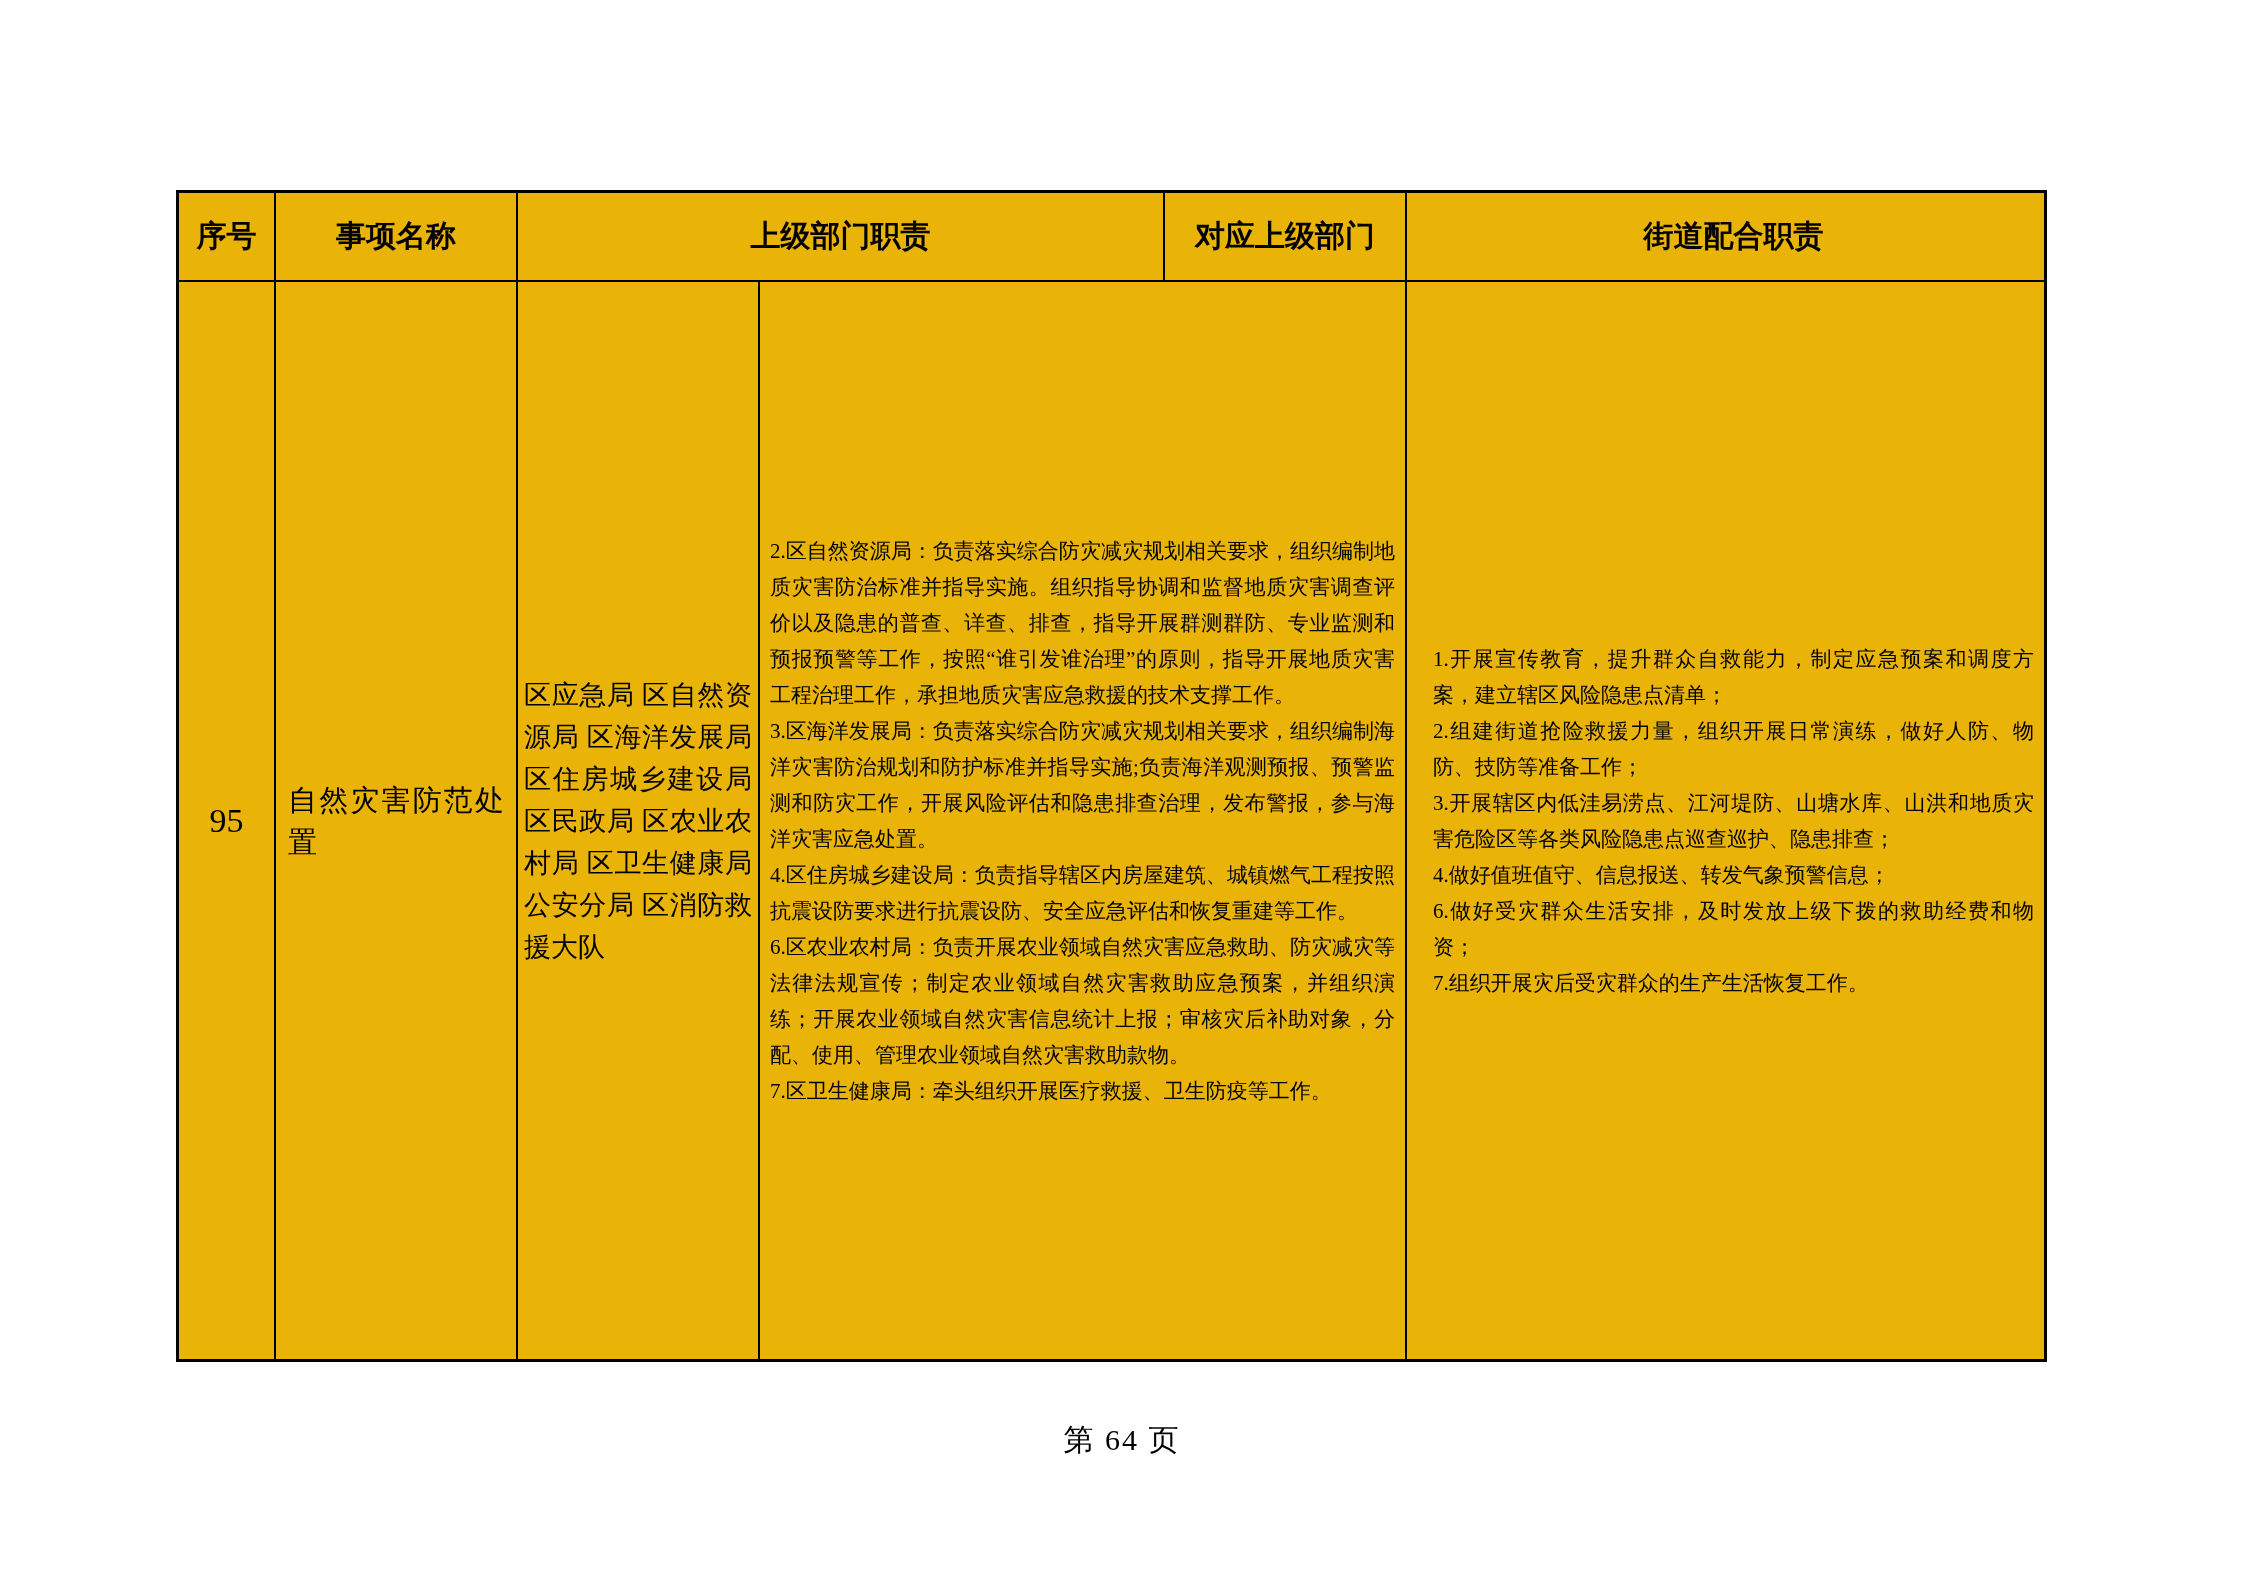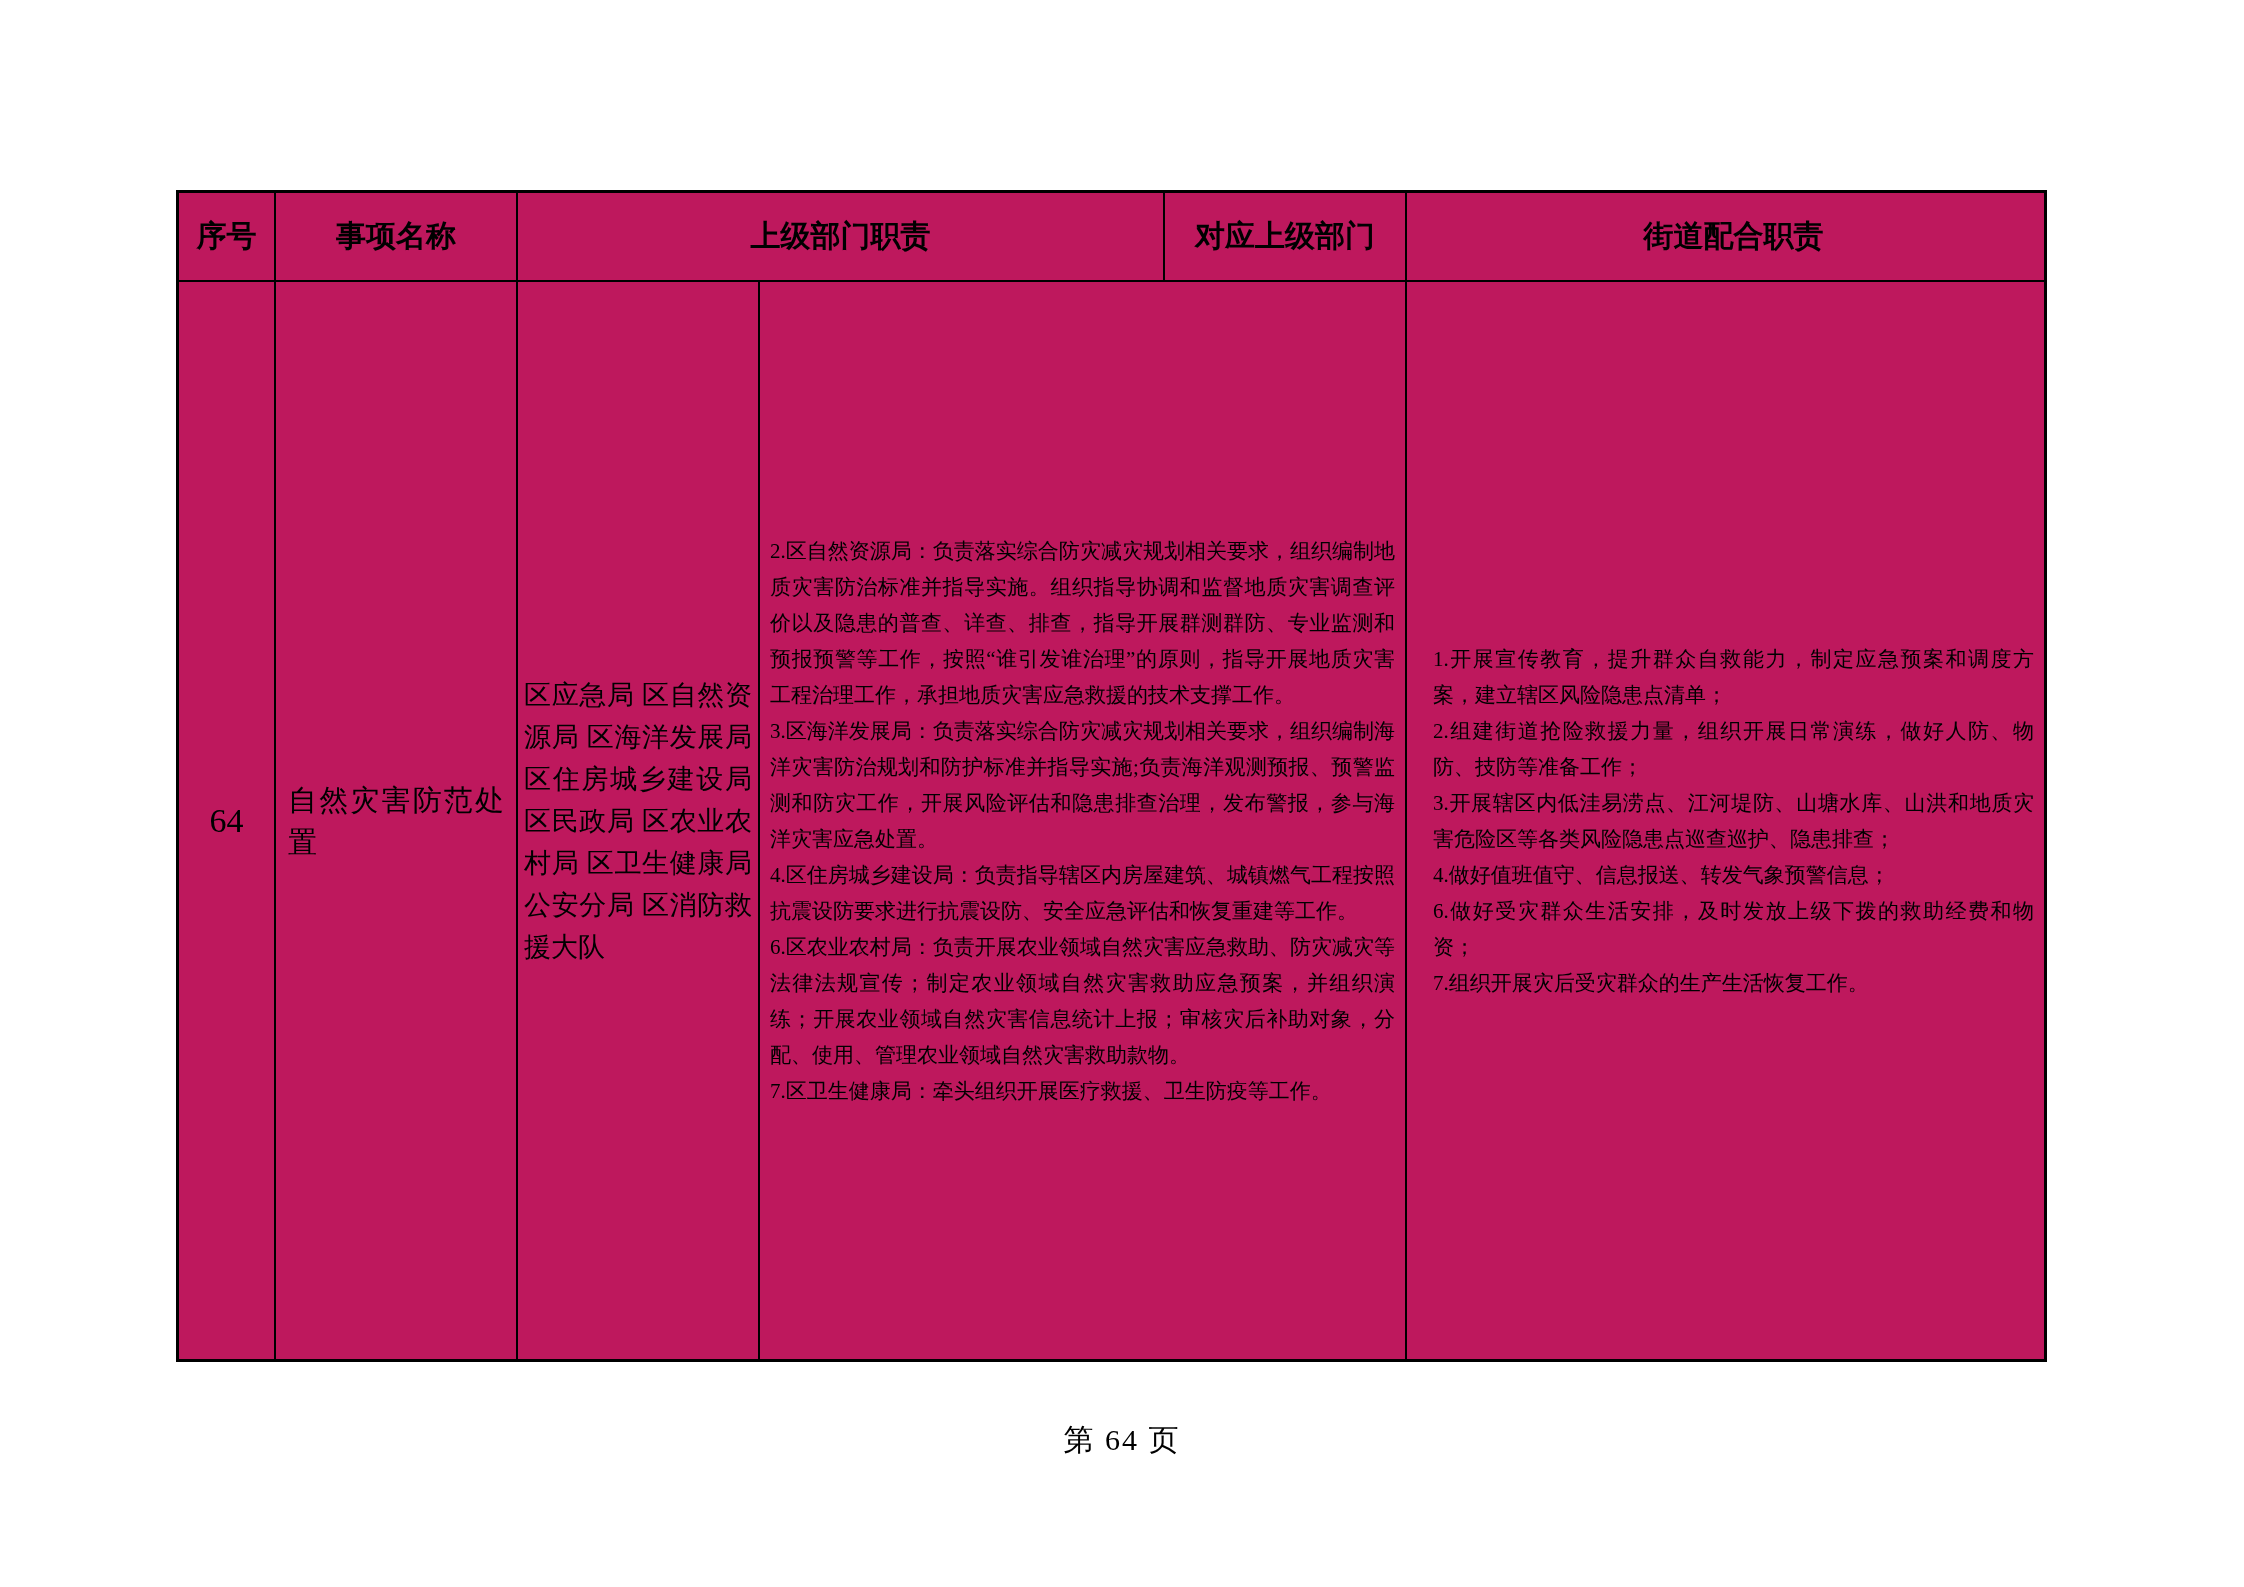--- a/index.html
+++ b/index.html
@@ -11,21 +11,21 @@
     position:relative;
     overflow:hidden;
   }
   .table{
     position:absolute;
     left:176px;top:190px;
     width:1871px;height:1172px;
     border:3px solid #000;
     box-sizing:border-box;
     display:flex;flex-direction:column;
-    background:#be185d;
+    background:#eab308;
   }
   .thead{
     display:flex;
     height:87px;
     flex:0 0 87px;
     border-bottom:2px solid #000;
   }
   .tbody{
     display:flex;
     flex:1 1 auto;
@@ -89,21 +89,21 @@
 
 <div class="table">
   <div class="thead">
     <div class="hcell w1">序号</div>
     <div class="hcell w2">事项名称</div>
     <div class="hcell w4">上级部门职责</div>
     <div class="hcell w3">对应上级部门</div>
     <div class="hcell w5 last">街道配合职责</div>
   </div>
   <div class="tbody">
-    <div class="cell w1 c1">64</div>
+    <div class="cell w1 c1">95</div>
     <div class="cell w2 c2">
       <div class="inner">自然灾害防范处置</div>
     </div>
     <div class="cell w3 c3">
       <div class="inner">区应急局 区自然资源局 区海洋发展局 区住房城乡建设局 区民政局 区农业农村局 区卫生健康局 公安分局 区消防救援大队</div>
     </div>
     <div class="cell w4 c4">
       <p>2.区自然资源局：负责落实综合防灾减灾规划相关要求，组织编制地质灾害防治标准并指导实施。组织指导协调和监督地质灾害调查评价以及隐患的普查、详查、排查，指导开展群测群防、专业监测和预报预警等工作，按照“谁引发谁治理”的原则，指导开展地质灾害工程治理工作，承担地质灾害应急救援的技术支撑工作。</p>
       <p>3.区海洋发展局：负责落实综合防灾减灾规划相关要求，组织编制海洋灾害防治规划和防护标准并指导实施;负责海洋观测预报、预警监测和防灾工作，开展风险评估和隐患排查治理，发布警报，参与海洋灾害应急处置。</p>
       <p>4.区住房城乡建设局：负责指导辖区内房屋建筑、城镇燃气工程按照抗震设防要求进行抗震设防、安全应急评估和恢复重建等工作。</p>

